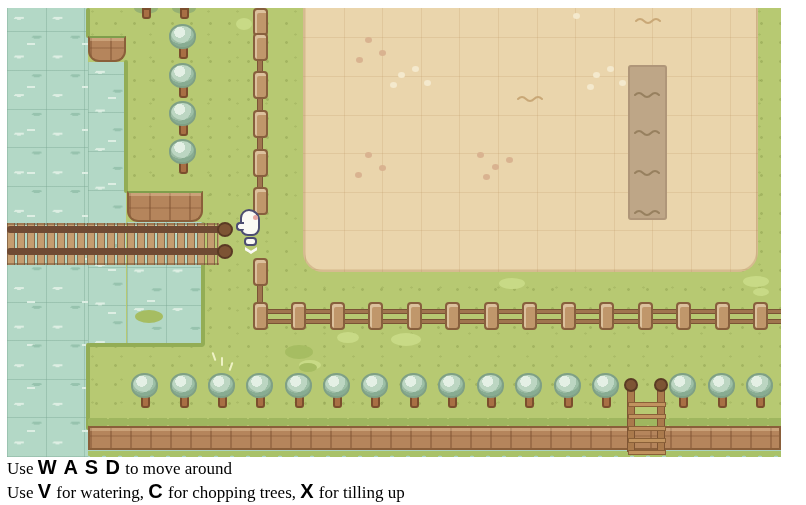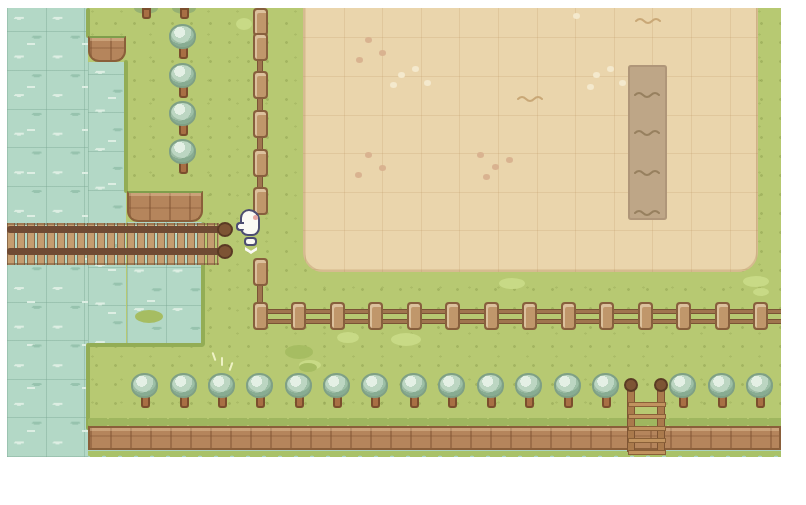--- a/index.html
+++ b/index.html
@@ -288,13 +288,15 @@
       <div class="trunk"></div>
       <div class="canopy"></div>
     </div>
     <div class="stub-canopy" style="left: 127px; top: -6px; width: 24px; height: 12px;"></div>
     <div class="stub-trunk" style="left: 135px; top: 0px; width: 9px; height: 11px;"></div>
     <div class="stub-canopy" style="left: 165px; top: -6px; width: 24px; height: 12px;"></div>
     <div class="stub-trunk" style="left: 173px; top: 0px; width: 9px; height: 11px;"></div>
   </div>
 
 <div id="instructions">
+  <div class="instr-line"><span>Use </span><span class="kbd">W A S D</span><span> to move around</span></div>
+  <div class="instr-line"><span>Use </span><span class="kbd">V</span><span> for watering, </span><span class="kbd">C</span><span> for chopping trees, </span><span class="kbd">X</span><span> for tilling up</span></div>
 </div>
 
 </body></html>

